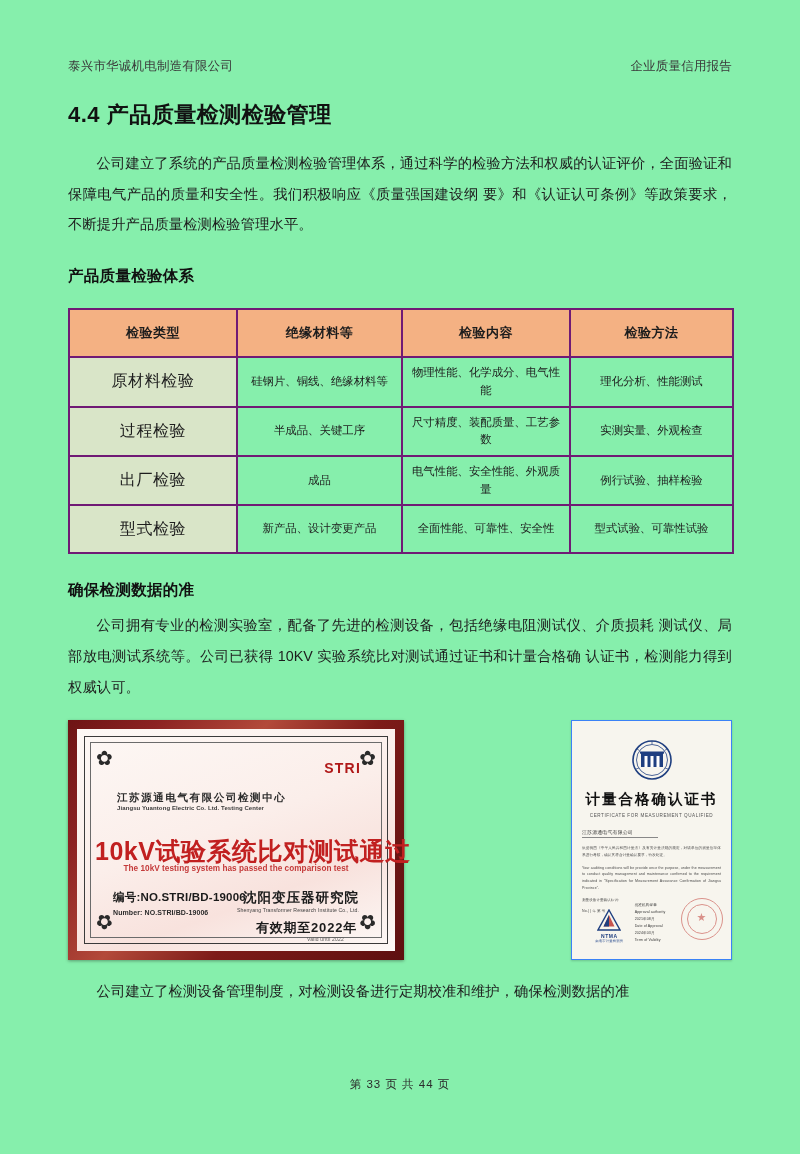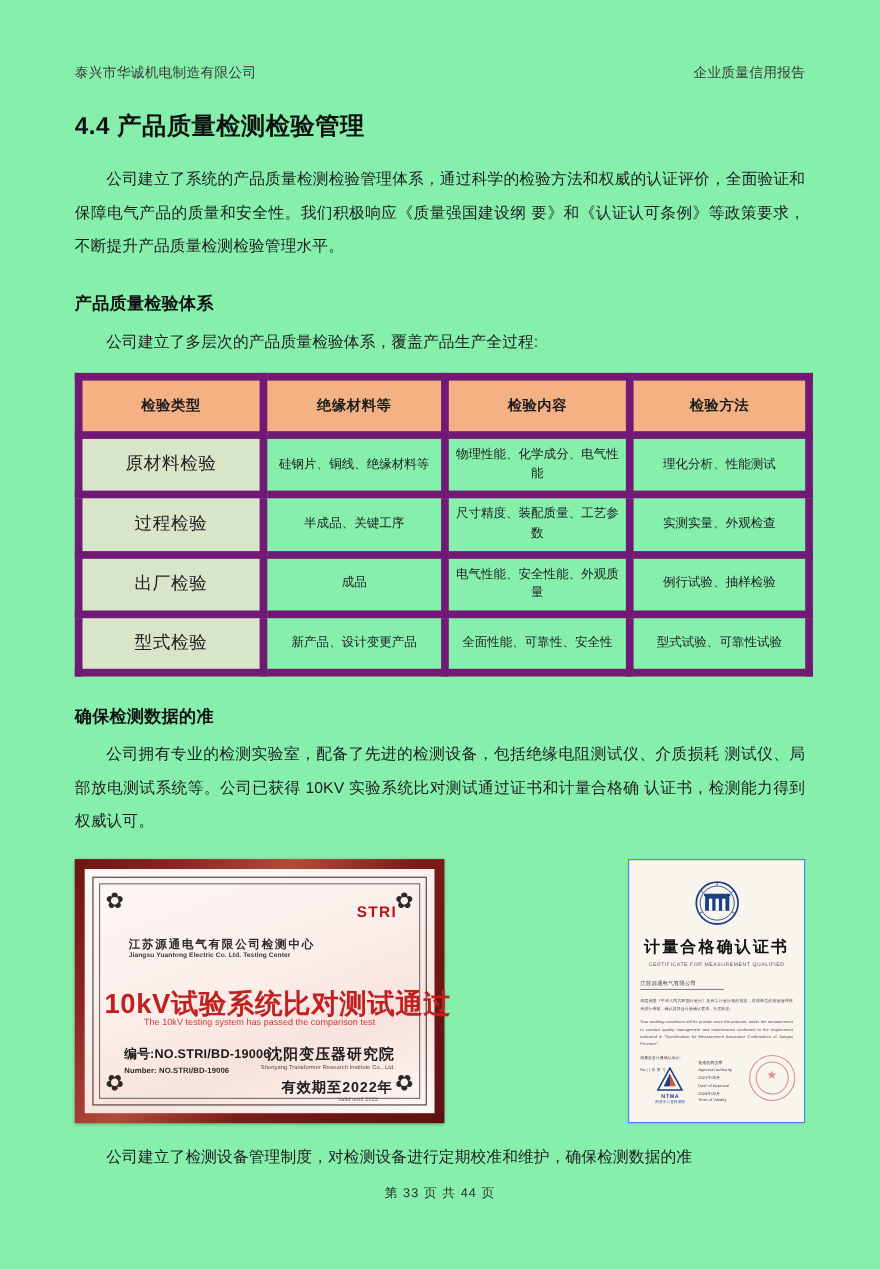--- a/index.html
+++ b/index.html
@@ -78,21 +78,21 @@
 
   
   table.insp {
     border-collapse: collapse;
     width: 664px;
     table-layout: fixed;
     margin-top: 12px;
     font-size: 11.4px;
   }
   table.insp th, table.insp td {
-    border: 7px solid #701a75;
+    border: 2px solid #701a75;
     text-align: center;
     vertical-align: middle;
     padding: 6px 5px;
     line-height: 1.55;
     color: #1d1d1d;
   }
   table.insp thead th {
     background: #f4b183;
     font-weight: bold;
     font-size: 13px;
@@ -207,21 +207,21 @@
     letter-spacing: 0.5px;
     white-space: nowrap;
   }
   .headline-en {
     position: absolute;
     top: 117px;
     left: 0;
     right: 0;
     text-align: center;
     font-size: 8.2px;
-    font-weight: normal;
+    font-weight: bold;
     color: #c43b3b;
     letter-spacing: 0.05px;
     white-space: nowrap;
   }
   .institute-cn {
     position: absolute;
     top: 142px;
     right: 18px;
     font-size: 13.5px;
     font-weight: bold;
@@ -416,21 +416,20 @@
   <div class="content">
 
     <p class="body">公司建立了系统的产品质量检测检验管理体系，通过科学的检验方法和权威的认证评价，全面验证和保障电气产品的质量和安全性。我们积极响应《质量强国建设纲 要》和《认证认可条例》等政策要求，不断提升产品质量检测检验管理水平。</p>
 
     <div class="spacer-lg"></div>
 
     <div class="h3">产品质量检验体系</div>
 
     <div class="spacer-sm"></div>
 
-    <p class="body">公司建立了多层次的产品质量检验体系，覆盖产品生产全过程:</p>
 
     <table class="insp">
       <colgroup>
         <col class="c1">
           <col class="c2">
           <col class="c3">
           <col class="c4">
       </colgroup>
       <thead>
         <tr>

